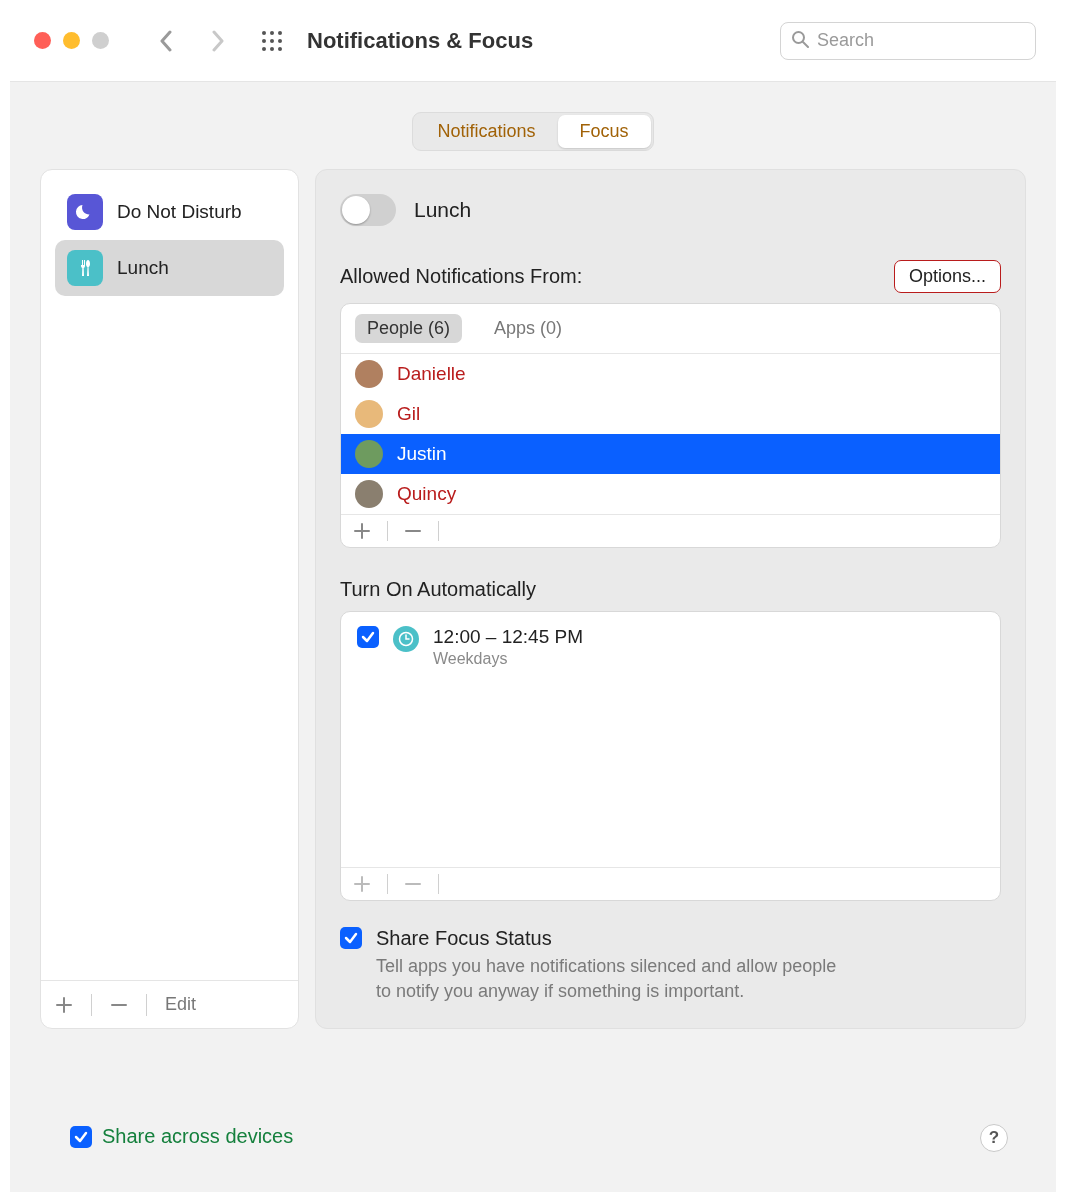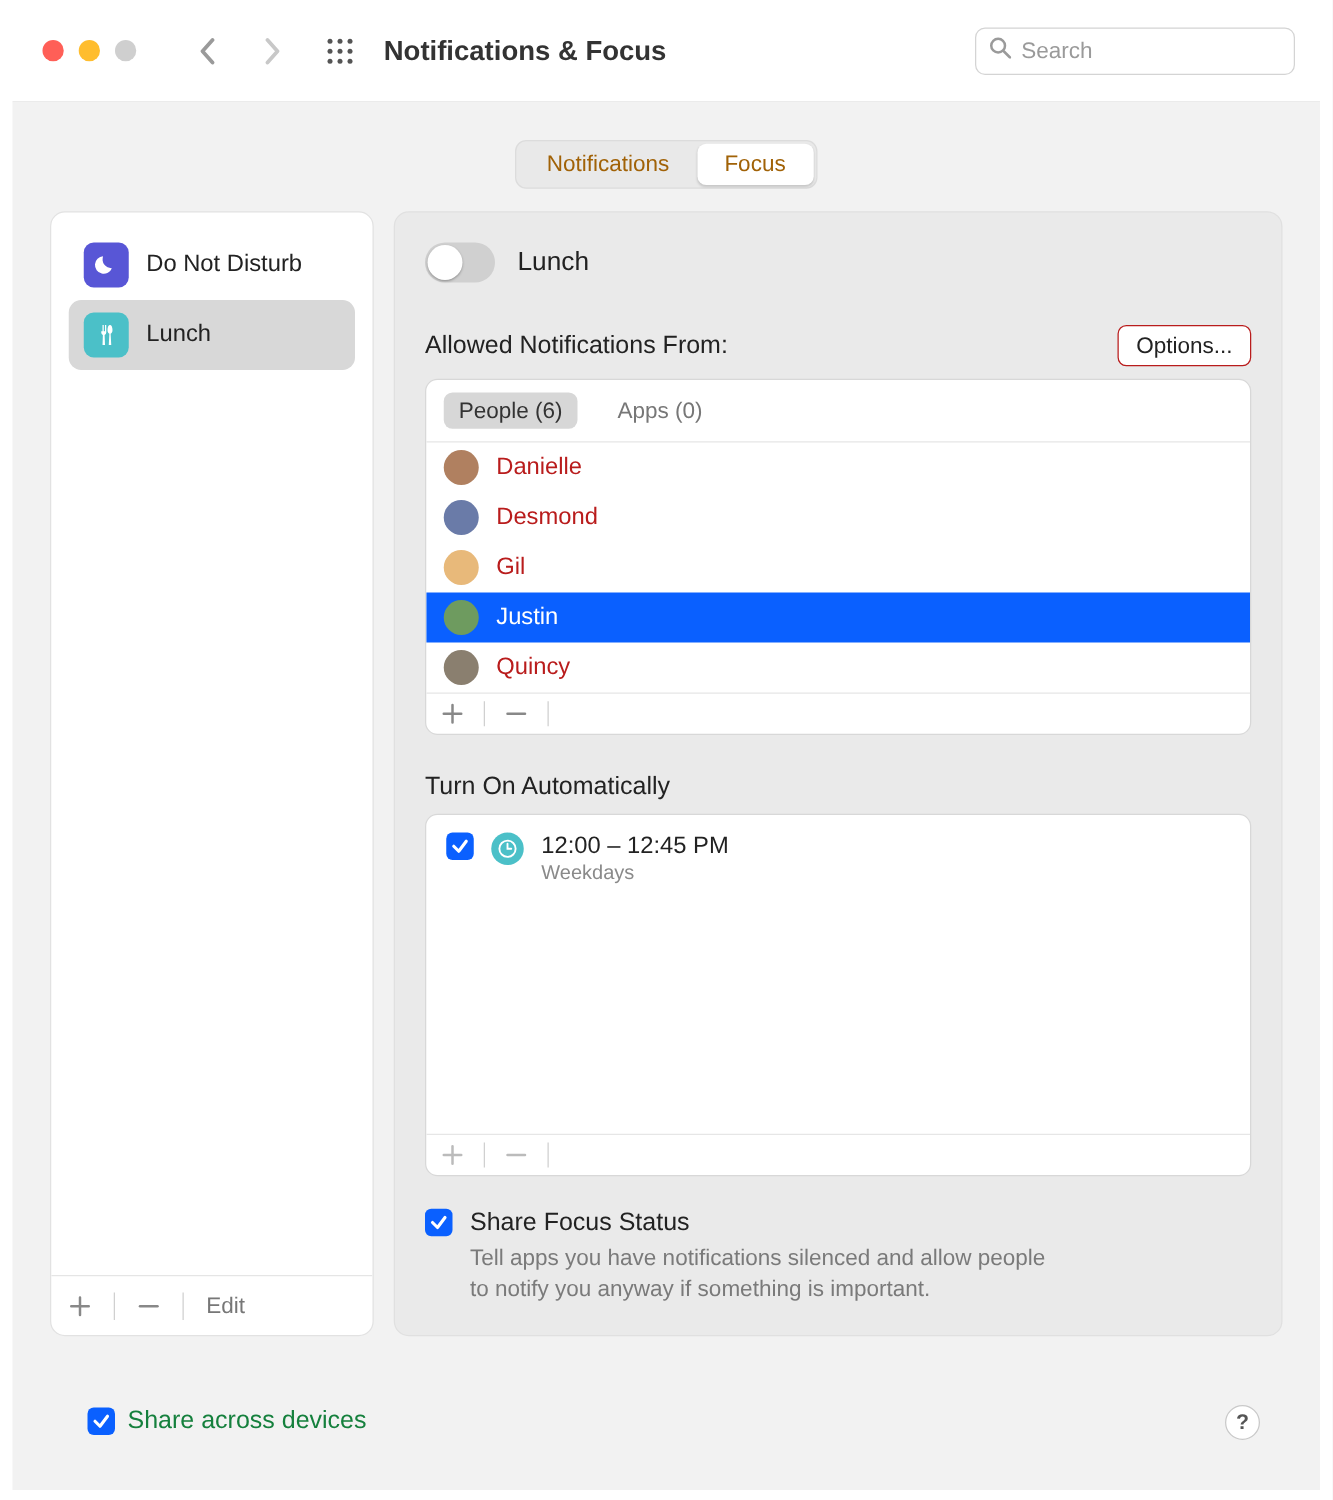--- a/index.html
+++ b/index.html
@@ -277,24 +277,20 @@
 
         <div class="box">
           <div class="allowed-tabs">
             <div class="allowed-tab active">People (6)</div>
             <div class="allowed-tab">Apps (0)</div>
           </div>
           <div>
             <div class="person-row">
               <div class="avatar" style="background:#b08060"></div>
               <span>Danielle</span>
-            </div>
-            <div class="person-row">
-              <div class="avatar" style="background:#6a7ba8"></div>
-              <span>Desmond</span>
             </div>
             <div class="person-row">
               <div class="avatar" style="background:#e8b97a"></div>
               <span>Gil</span>
             </div>
             <div class="person-row selected">
               <div class="avatar" style="background:#6e9b5f"></div>
               <span>Justin</span>
             </div>
             <div class="person-row">

